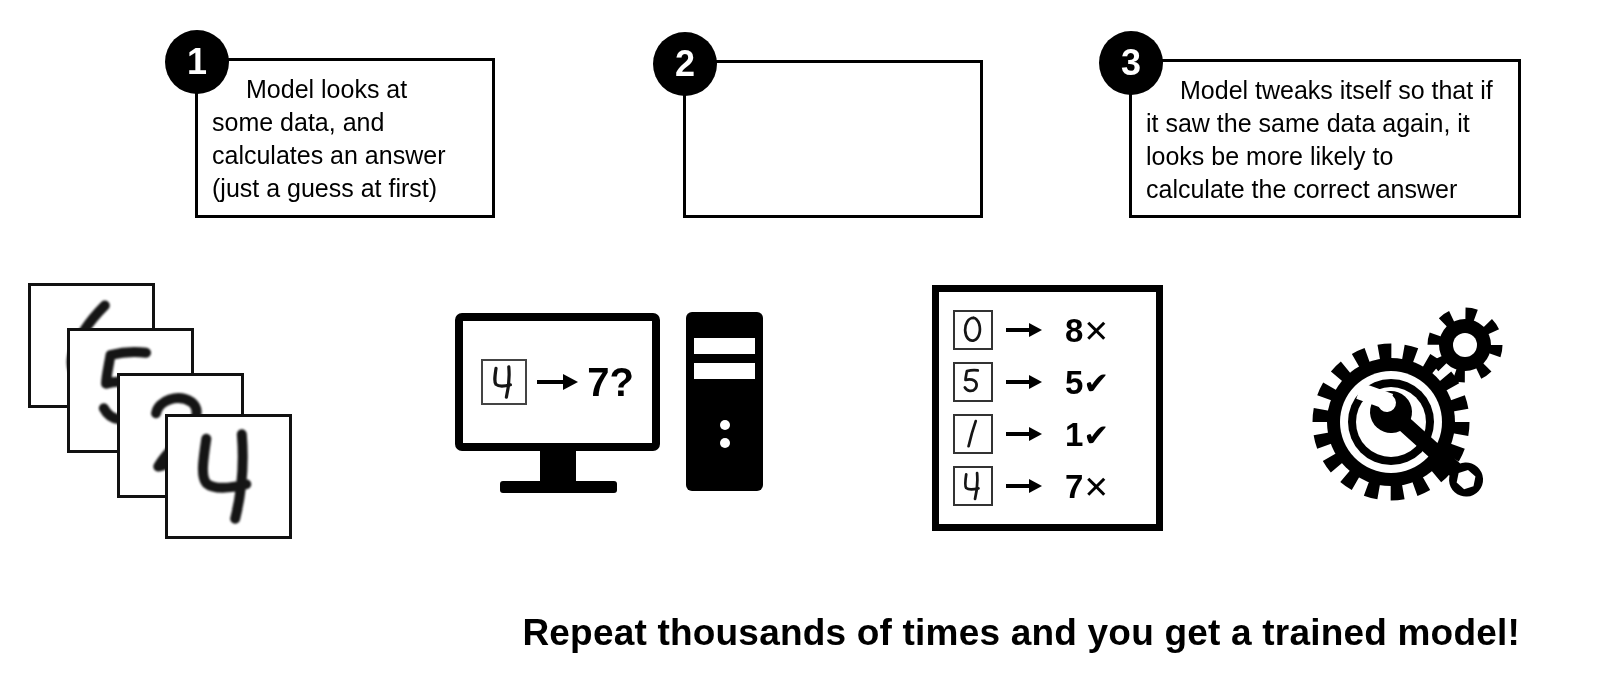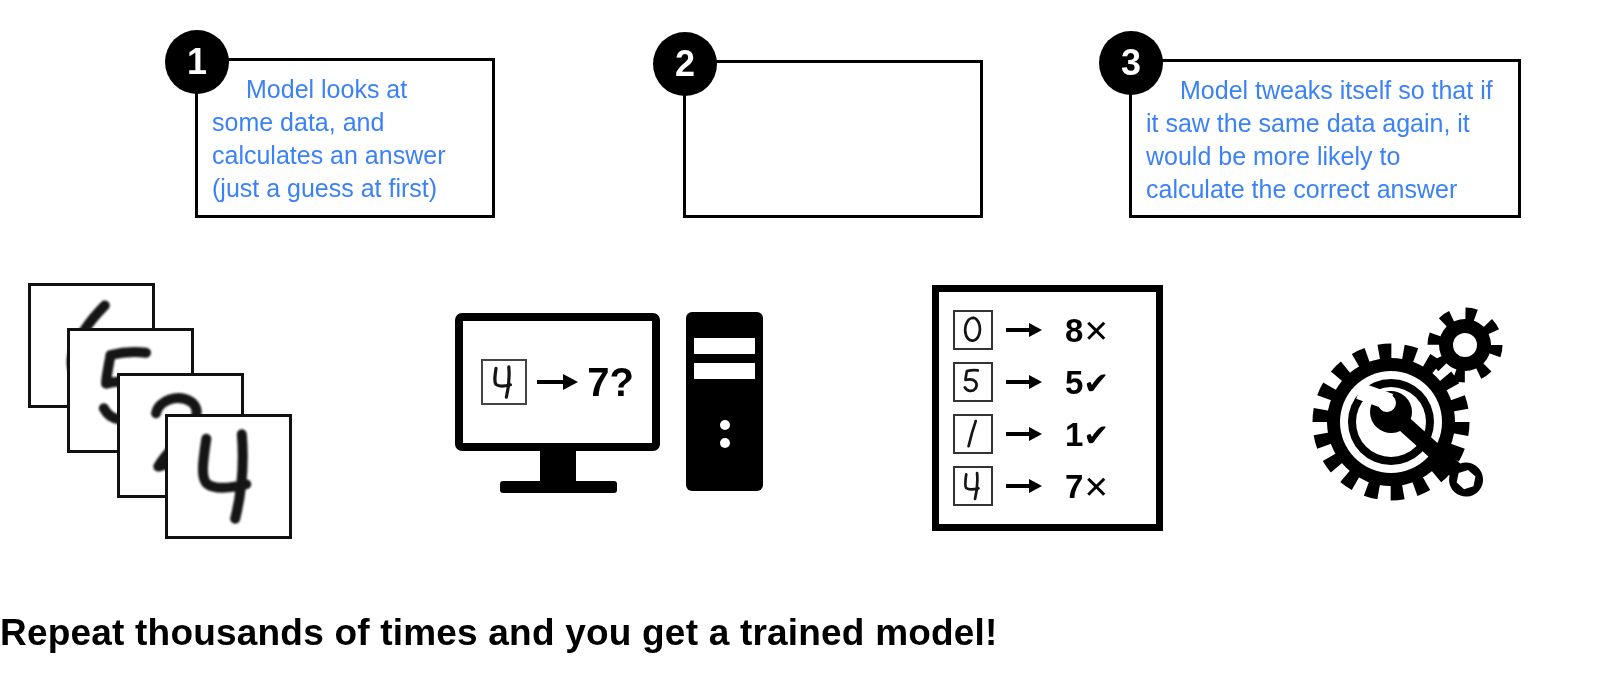--- a/index.html
+++ b/index.html
@@ -10,21 +10,21 @@
   
   .callout { position:absolute; border:3px solid #000; background:#fff; }
   .callout .badge {
     position:absolute; left:-33px; top:-31px; width:64px; height:64px;
     background:#000; border-radius:50%; color:#fff;
     display:flex; align-items:center; justify-content:center;
     font-size:36px; font-weight:bold;
   }
   .callout .callout-text {
     padding:12px 8px 0 14px; font-size:25px; line-height:33px;
-    white-space:pre-line; text-indent:34px; color:#3b82f6;
+    white-space:pre-line; text-indent:34px; color:#000000;
   }
   #callout-1 { left:195px; top:58px;  width:300px; height:160px; }
   #callout-2 { left:683px; top:60px;  width:300px; height:158px; }
   #callout-3 { left:1129px; top:59px; width:392px; height:159px; }
 
   
   .mnist-stack { position:absolute; left:25px; top:280px; width:285px; height:268px; }
   .mnist-card { position:absolute; width:127px; height:125px; background:#fff; border:3px solid #111; }
   .mnist-card .digit { position:absolute; inset:4px; }
   .digit svg { width:100%; height:100%; }
@@ -67,21 +67,21 @@
   .label-digit-box .digit { position:absolute; inset:1px; }
   .label-digit-box .digit path { stroke-width:8; filter:blur(.5px); }
   .label-result { font-size:33px; font-weight:bold; line-height:1; margin-left:10px; white-space:nowrap; }
   .label-mark { font-weight:normal; font-size:31px; }
 
   
   .gear-wrench { position:absolute; left:1303px; top:300px; width:200px; height:225px; }
 
   
   .caption {
-    position:absolute; left:0; top:612px; width:1520px; text-align:left;
+    position:absolute; left:0; top:612px; width:1520px; text-align:right;
     font-size:37px; font-weight:bold; letter-spacing:.2px;
   }
 </style>
 </head>
 <body>
 
 <div class="stage">
 
   <div class="callout" id="callout-1">
     <div class="badge">
@@ -96,21 +96,21 @@
     <div class="badge">
         <span>2</span>
       </div>
   </div>
   <div class="callout" id="callout-3">
     <div class="badge">
         <span>3</span>
       </div>
     <div class="callout-text">Model tweaks itself so that if
 it saw the same data again, it
-would be more likely to
+looks be more likely to
 calculate the correct answer</div>
   </div>
 
   <div class="mnist-stack">
     <div class="mnist-card" id="card-0">
       <div class="digit blurry"><svg viewBox="0 0 100 100" preserveAspectRatio="xMidYMid meet">
             <path d="M 62 14 C 50 26 38 42 33 58 C 29 74 40 85 52 81 C 64 77 67 62 57 55 C 48 49 37 54 33 62"></path>
           </svg></div>
     </div>
     <div class="mnist-card" id="card-1">

